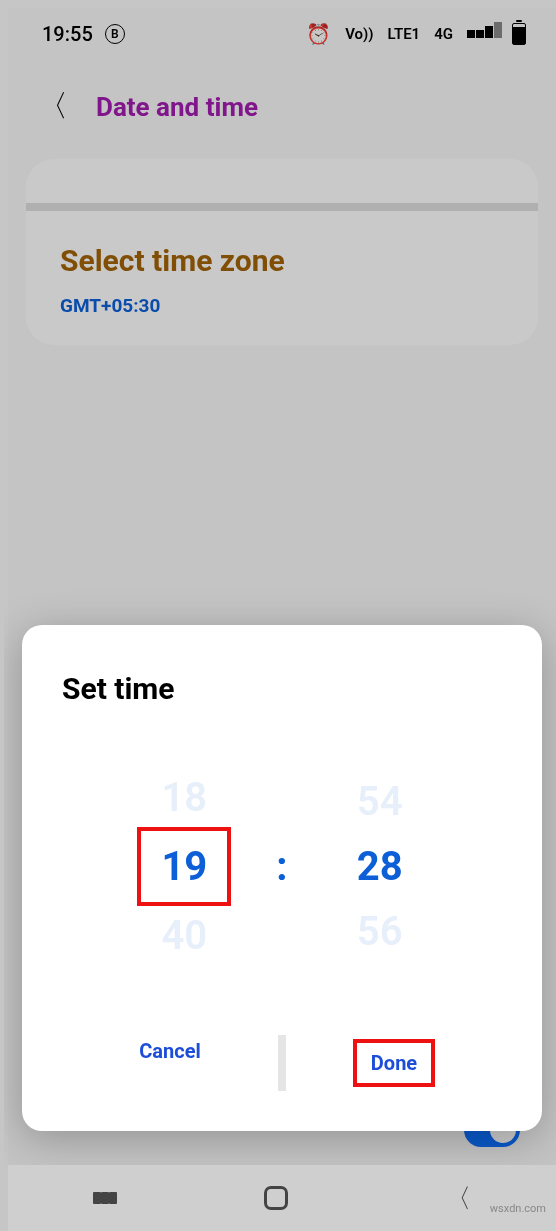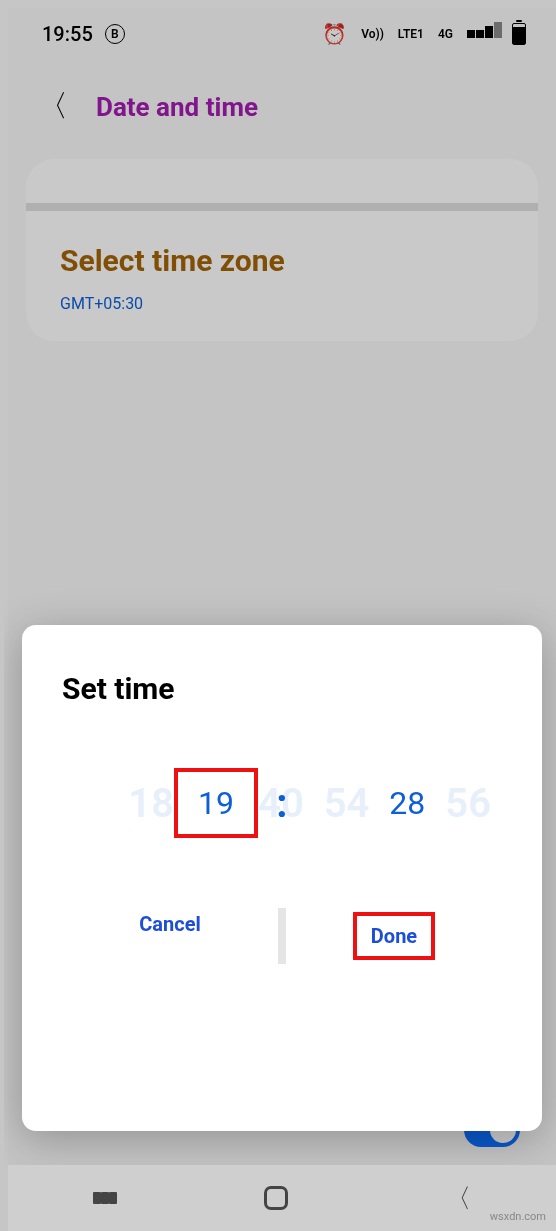--- a/index.html
+++ b/index.html
@@ -53,21 +53,21 @@
       width: 20px;
       height: 20px;
       border: 1.5px solid #000;
       border-radius: 50%;
       align-items: center;
       justify-content: center;
       font-size: 12px;
       font-weight: 600;
     }
     .net-text {
-      font-size: 12px;
+      font-size: 15px;
       line-height: 10px;
       font-weight: 600;
     }
     .battery {
       width: 14px;
       height: 22px;
       border: 1.5px solid #000;
       border-radius: 2px;
       position: relative;
       background: linear-gradient(to top, #000 85%, transparent 85%);
@@ -161,22 +161,22 @@
       background: #ddd;
       margin: 14px -26px 24px;
     }
     .tz-title {
       font-size: 30px;
       font-weight: 700;
       color: #a16207;
       margin-bottom: 8px;
     }
     .tz-value {
-      font-size: 16px;
-      font-weight: 400;
+      font-size: 19px;
+      font-weight: 700;
       color: #0d5fd8;
     }
     
     .partial-toggle {
       position: absolute;
       right: 36px;
       bottom: 84px;
       width: 56px;
       height: 34px;
       background: #0d6efd;
@@ -193,52 +193,52 @@
       top: 4px;
     }
     
     .dialog {
       position: absolute;
       left: 14px;
       right: 14px;
       top: 617px;
       bottom: 100px;
       background: #fff;
-      border-radius: 14px;
+      border-radius: 20px;
       padding: 42px 36px 22px;
       z-index: 10;
       box-shadow: 0 8px 40px rgba(0,0,0,0.25);
     }
     .dialog-title {
       font-size: 30px;
       font-weight: 700;
       color: #000;
       margin-bottom: 50px;
     }
     .picker {
       display: flex;
       align-items: center;
       justify-content: center;
       gap: 28px;
     }
     .col {
       display: flex;
-      flex-direction: row;
+      flex-direction: column;
       align-items: center;
       width: 120px;
     }
     .faded {
       font-size: 40px;
       font-weight: 600;
       color: #e7effb;
       padding: 6px 0;
     }
     .picked {
-      font-size: 32px;
-      font-weight: 400;
+      font-size: 40px;
+      font-weight: 700;
       color: #0d5fd8;
       padding: 12px 20px;
     }
     .highlight-red {
       border: 4px solid #e11;
     }
     .colon {
       font-size: 40px;
       font-weight: 700;
       color: #0d5fd8;
@@ -295,21 +295,21 @@
       border-radius: 1px;
     }
     .nav-home {
       width: 24px;
       height: 24px;
       border: 3px solid #444;
       border-radius: 7px;
     }
     .watermark {
       position: absolute;
-      bottom: 4px;
+      bottom: 12px;
       right: 6px;
       font-size: 11px;
       color: #888;
       z-index: 30;
       text-align: right;
     }
   </style>
 </head>
 <body>
 

